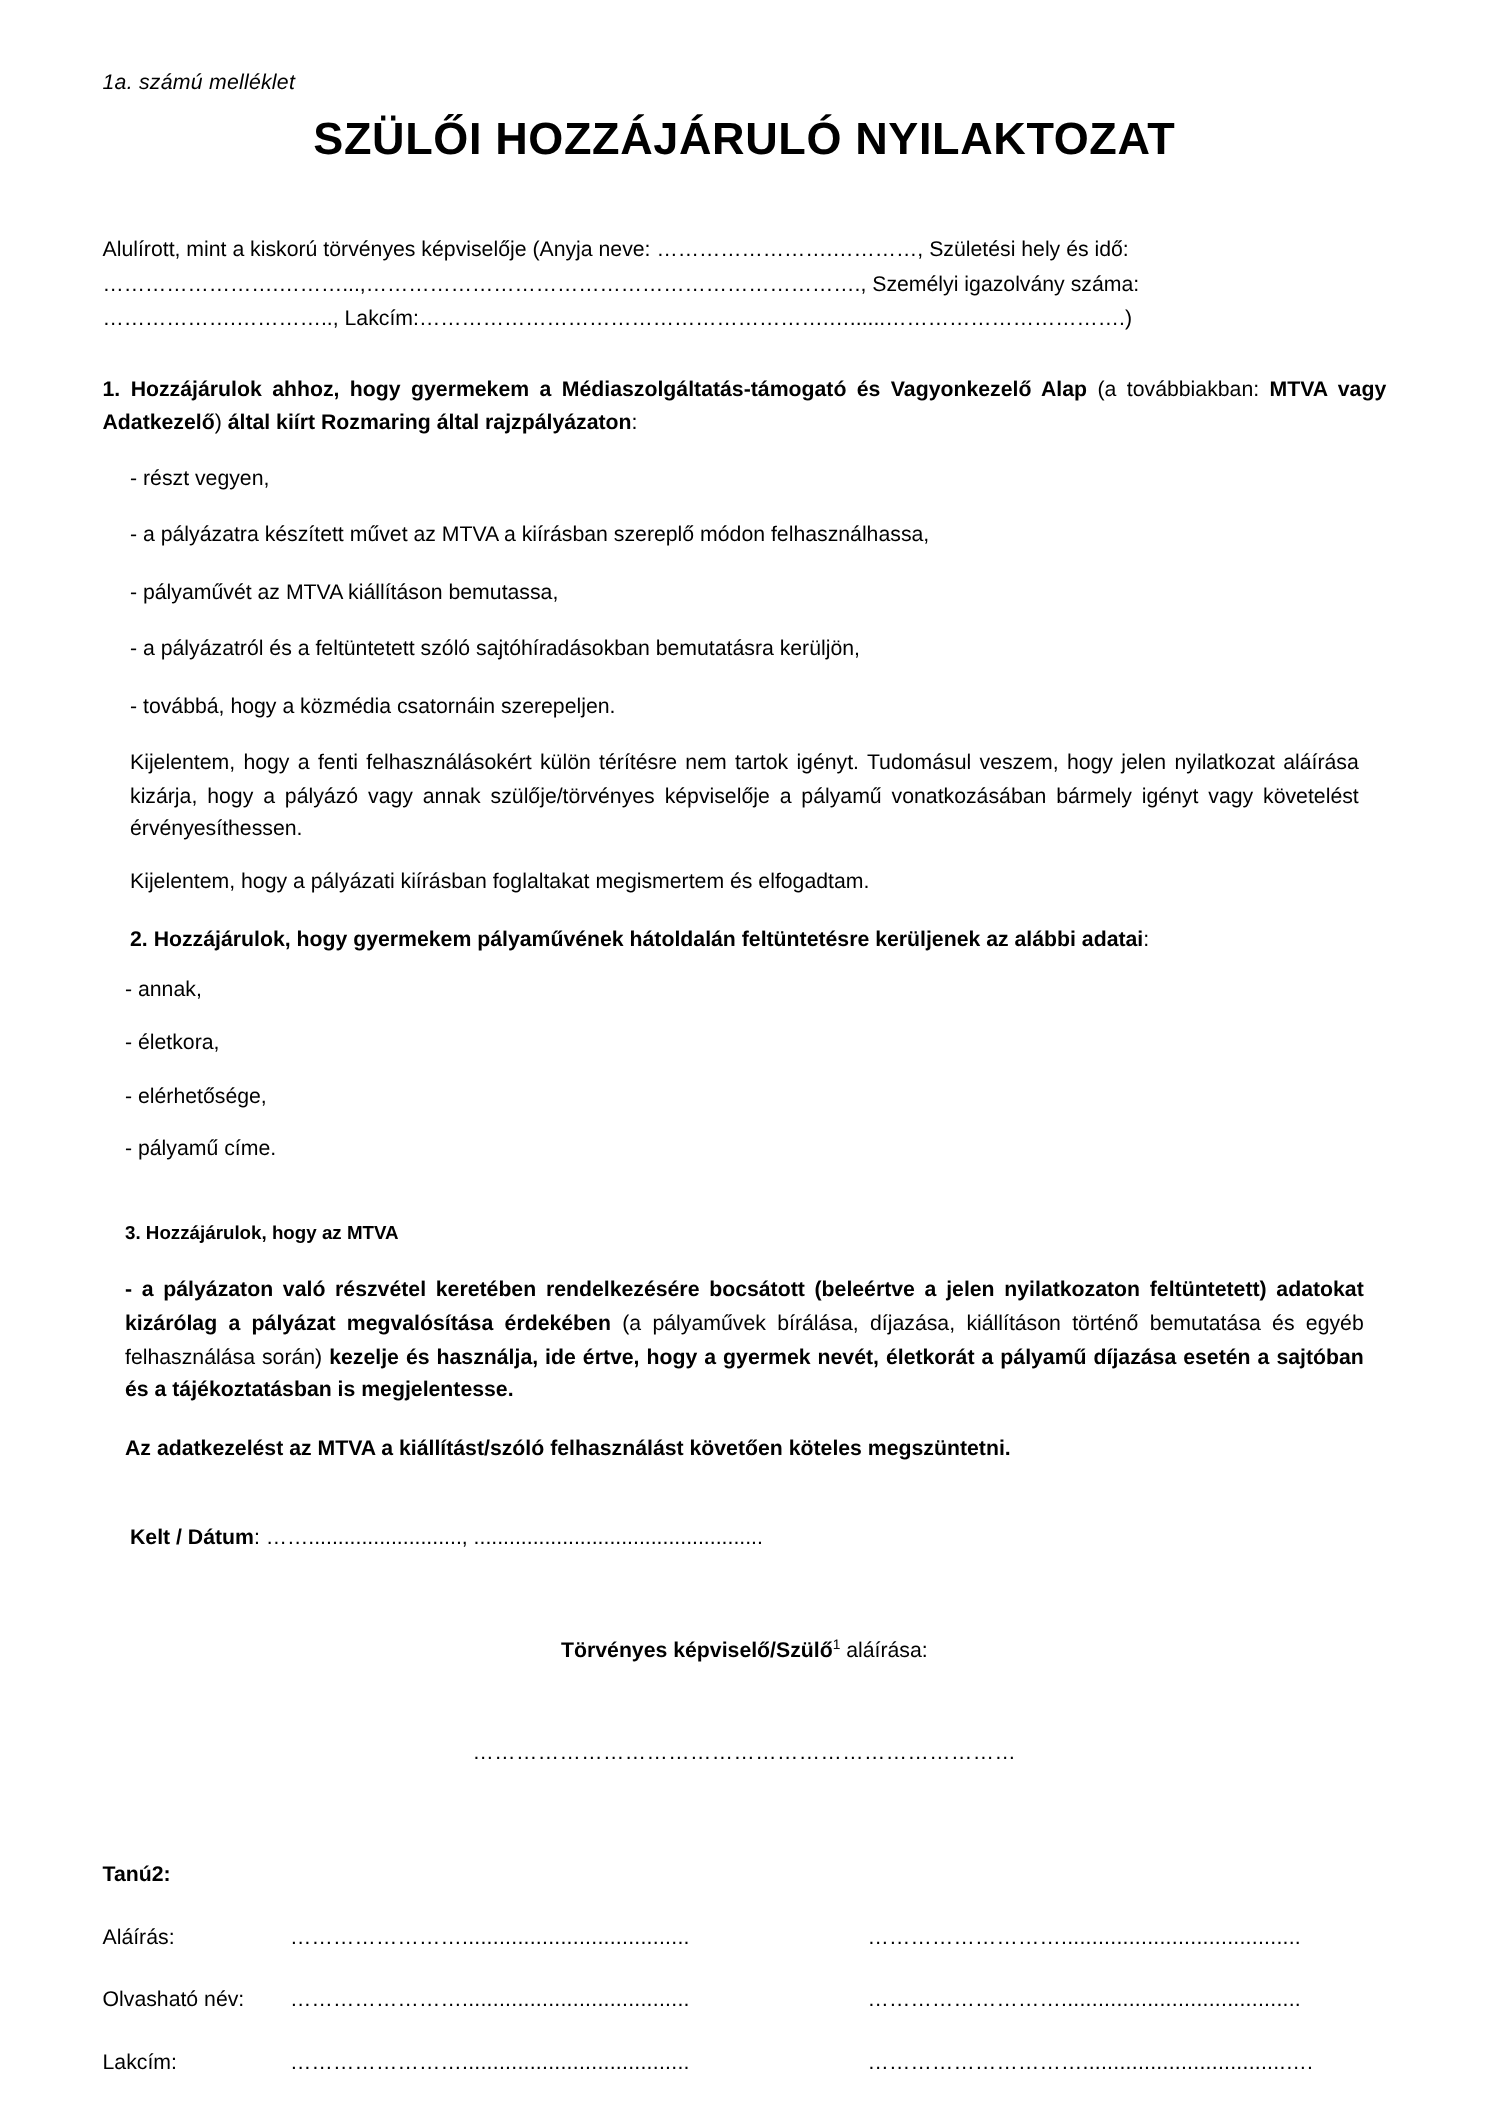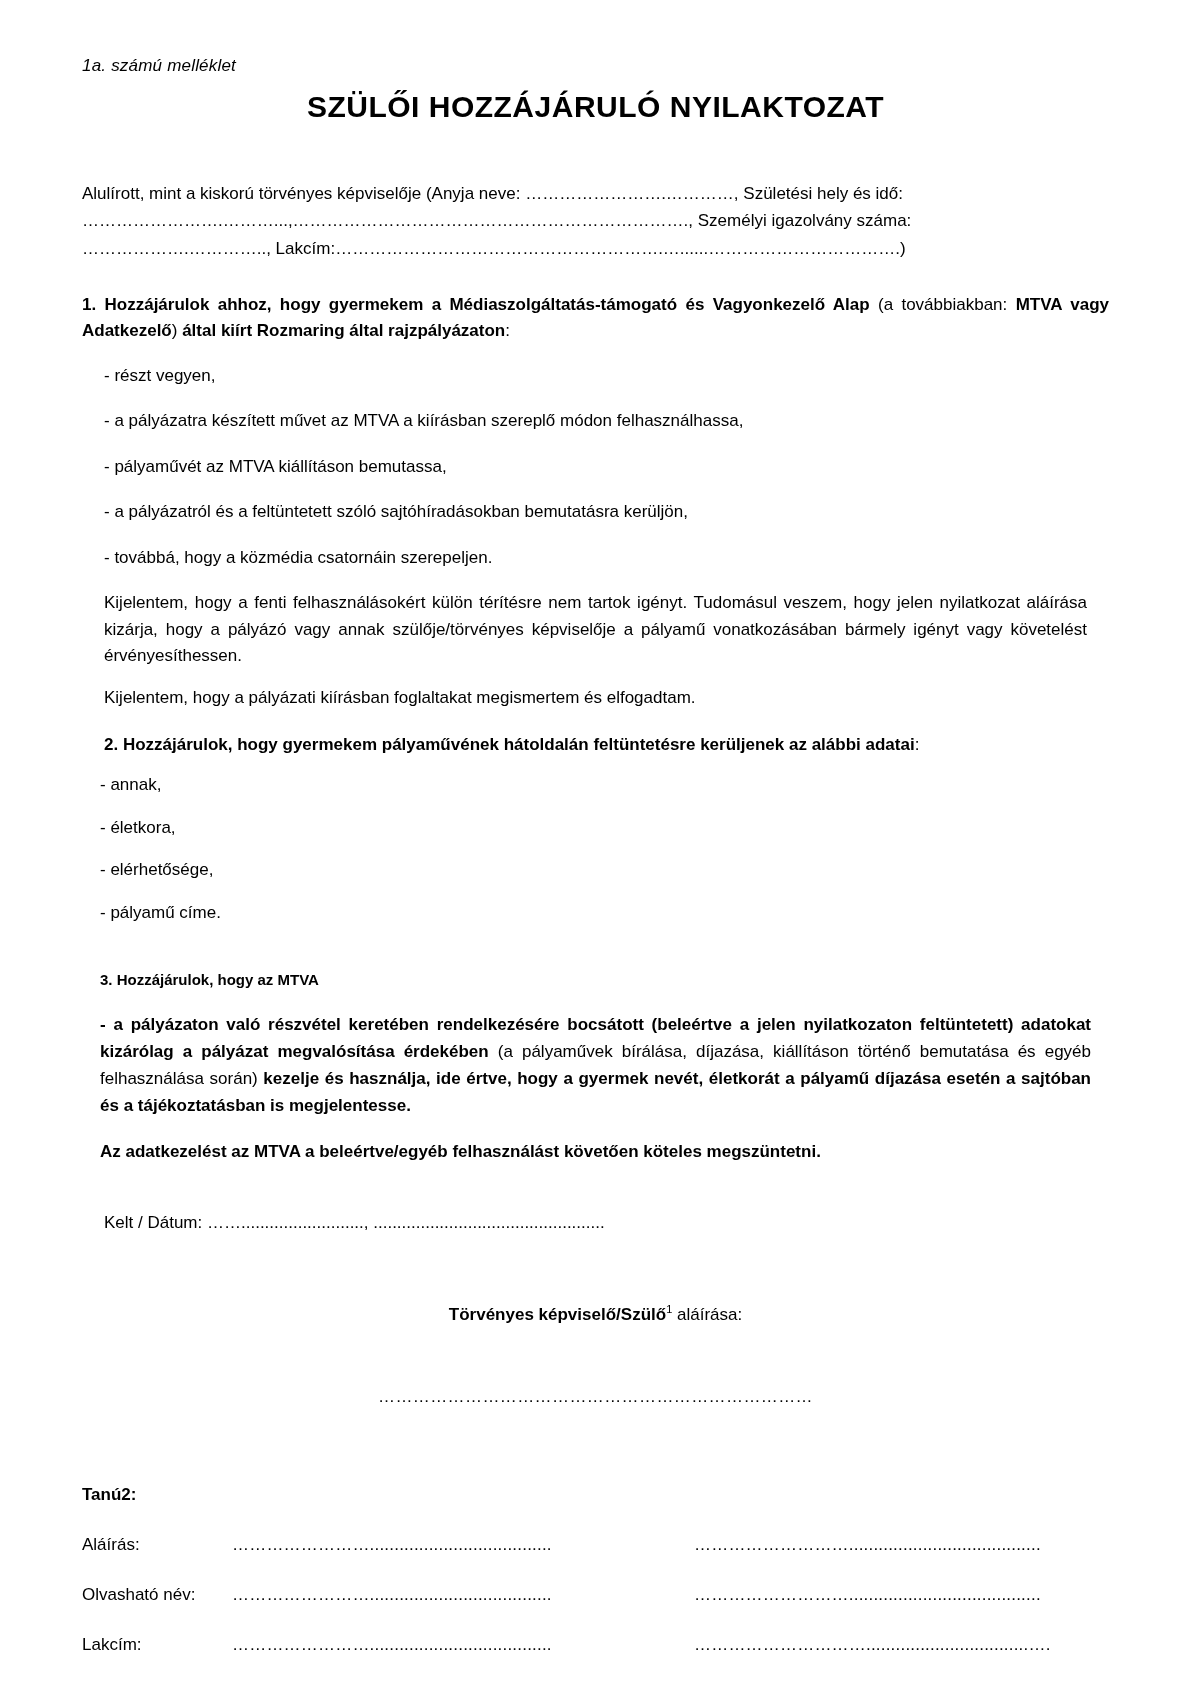--- a/index.html
+++ b/index.html
@@ -23,21 +23,21 @@
     background: #ffffff;
   }
   .annex {
     font-style: italic;
     font-size: 17px;
     margin: 8px 0 0 0;
     letter-spacing: .2px;
   }
   h1.doc-title {
     text-align: center;
-    font-size: 30px;
+    font-size: 36px;
     font-weight: bold;
     letter-spacing: .5px;
     margin: 14px 0 0 0;
     line-height: 1.15;
   }
   h2.doc-subtitle {
     text-align: center;
     font-size: 17px;
     font-weight: bold;
     letter-spacing: .2px;
@@ -107,21 +107,21 @@
   .section3-note {
     font-size: 17px;
     font-weight: bold;
     margin: 20px 18px 0 18px;
     line-height: 1.5;
   }
   .kelt {
     font-size: 17px;
     margin: 48px 0 0 22px;
   }
-  .kelt .lbl { font-weight: normal; }
+  .kelt .lbl { font-weight: bold; }
   .signature-title {
     text-align: center;
     font-size: 17px;
     margin: 70px 0 0 0;
   }
   .signature-title .lbl { font-weight: bold; }
   .signature-title sup { font-size: 11px; vertical-align: super; }
   .signature-line {
     text-align: center;
     font-size: 17px;
@@ -187,21 +187,21 @@
     <li>- elérhetősége,</li>
     <li>- pályamű címe.</li>
   </ul>
 
   <div class="section3">3. Hozzájárulok, hogy az MTVA</div>
 
   <div class="section3-body">
     <span>- a pályázaton való részvétel keretében rendelkezésére bocsátott (beleértve a jelen nyilatkozaton feltüntetett) adatokat kizárólag a pályázat megvalósítása érdekében</span><span class="reg"> (a pályaművek bírálása, díjazása, kiállításon történő bemutatása és egyéb felhasználása során) </span><span>kezelje és használja, ide értve, hogy a gyermek nevét, életkorát a pályamű díjazása esetén a sajtóban és a tájékoztatásban is megjelentesse.</span>
   </div>
 
-  <div class="section3-note">Az adatkezelést az MTVA a beleértve/egyéb felhasználást követően köteles megszüntetni.</div>
+  <div class="section3-note">Az adatkezelést az MTVA a kiállítást/szóló felhasználást követően köteles megszüntetni.</div>
 
   <div class="kelt">
     <span class="lbl">Kelt / Dátum</span><span>: …….........................., .................................................</span>
   </div>
 
   <div class="signature-title">
     <span class="lbl">Törvényes képviselő/Szülő</span><sup>1</sup><span> aláírása:</span>
   </div>
 
   <div class="signature-line">…………………………………………………………………</div>

